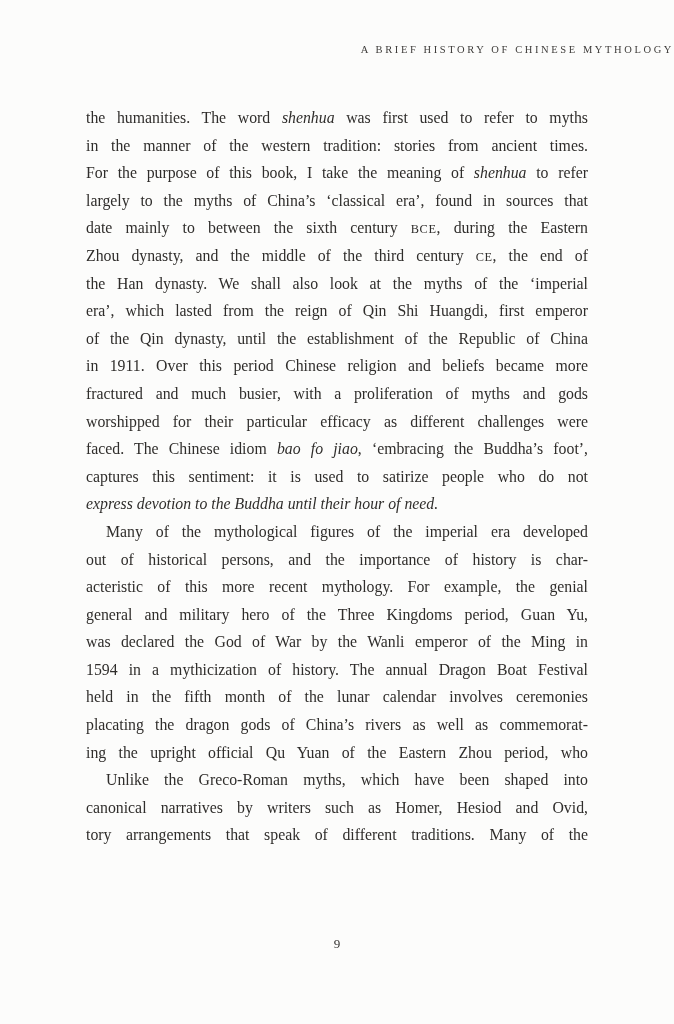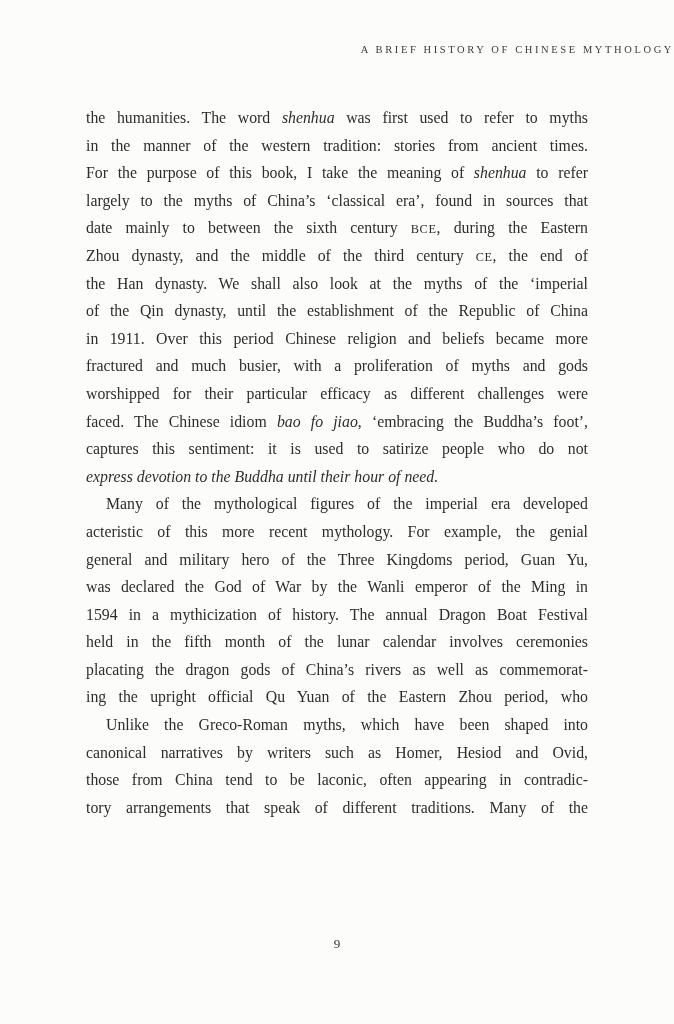--- a/index.html
+++ b/index.html
@@ -59,35 +59,36 @@
   <div class="running-header">A Brief History of Chinese Mythology</div>
 
   <div class="text-block">
       <div class="line"><span>the humanities. The word </span><span class="it">shenhua</span><span> was first used to refer to myths</span></div>
       <div class="line"><span>in the manner of the western tradition: stories from ancient times.</span></div>
       <div class="line"><span>For the purpose of this book, I take the meaning of </span><span class="it">shenhua</span><span> to refer</span></div>
       <div class="line"><span>largely to the myths of China’s ‘classical era’, found in sources that</span></div>
       <div class="line"><span>date mainly to between the sixth century </span><span class="sc">BCE</span><span>, during the Eastern</span></div>
       <div class="line"><span>Zhou dynasty, and the middle of the third century </span><span class="sc">CE</span><span>, the end of</span></div>
       <div class="line"><span>the Han dynasty. We shall also look at the myths of the ‘imperial</span></div>
+      <div class="line"><span>era’, which lasted from the reign of Qin Shi Huangdi, first emperor</span></div>
       <div class="line"><span>of the Qin dynasty, until the establishment of the Republic of China</span></div>
       <div class="line"><span>in 1911. Over this period Chinese religion and beliefs became more</span></div>
       <div class="line"><span>fractured and much busier, with a proliferation of myths and gods</span></div>
       <div class="line"><span>worshipped for their particular efficacy as different challenges were</span></div>
       <div class="line"><span>faced. The Chinese idiom </span><span class="it">bao fo jiao</span><span>, ‘embracing the Buddha’s foot’,</span></div>
       <div class="line"><span>captures this sentiment: it is used to satirize people who do not</span></div>
       <div class="line para-end"><span>express devotion to the Buddha until their hour of need.</span></div>
       <div class="line indent"><span>Many of the mythological figures of the imperial era developed</span></div>
+      <div class="line"><span>out of historical persons, and the importance of history is char-</span></div>
       <div class="line"><span>acteristic of this more recent mythology. For example, the genial</span></div>
       <div class="line"><span>general and military hero of the Three Kingdoms period, Guan Yu,</span></div>
       <div class="line"><span>was declared the God of War by the Wanli emperor of the Ming in</span></div>
       <div class="line"><span>1594 in a mythicization of history. The annual Dragon Boat Festival</span></div>
       <div class="line"><span>held in the fifth month of the lunar calendar involves ceremonies</span></div>
       <div class="line"><span>placating the dragon gods of China’s rivers as well as commemorat-</span></div>
       <div class="line"><span>ing the upright official Qu Yuan of the Eastern Zhou period, who</span></div>
       <div class="line indent"><span>Unlike the Greco-Roman myths, which have been shaped into</span></div>
       <div class="line"><span>canonical narratives by writers such as Homer, Hesiod and Ovid,</span></div>
-      <div class="line"><span>those from China tend to be laconic, often appearing in contradic-</span></div>
       <div class="line"><span>tory arrangements that speak of different traditions. Many of the</span></div>
     </div>
 
   <div class="folio">9</div>
 </div>
 
 </body></html>

